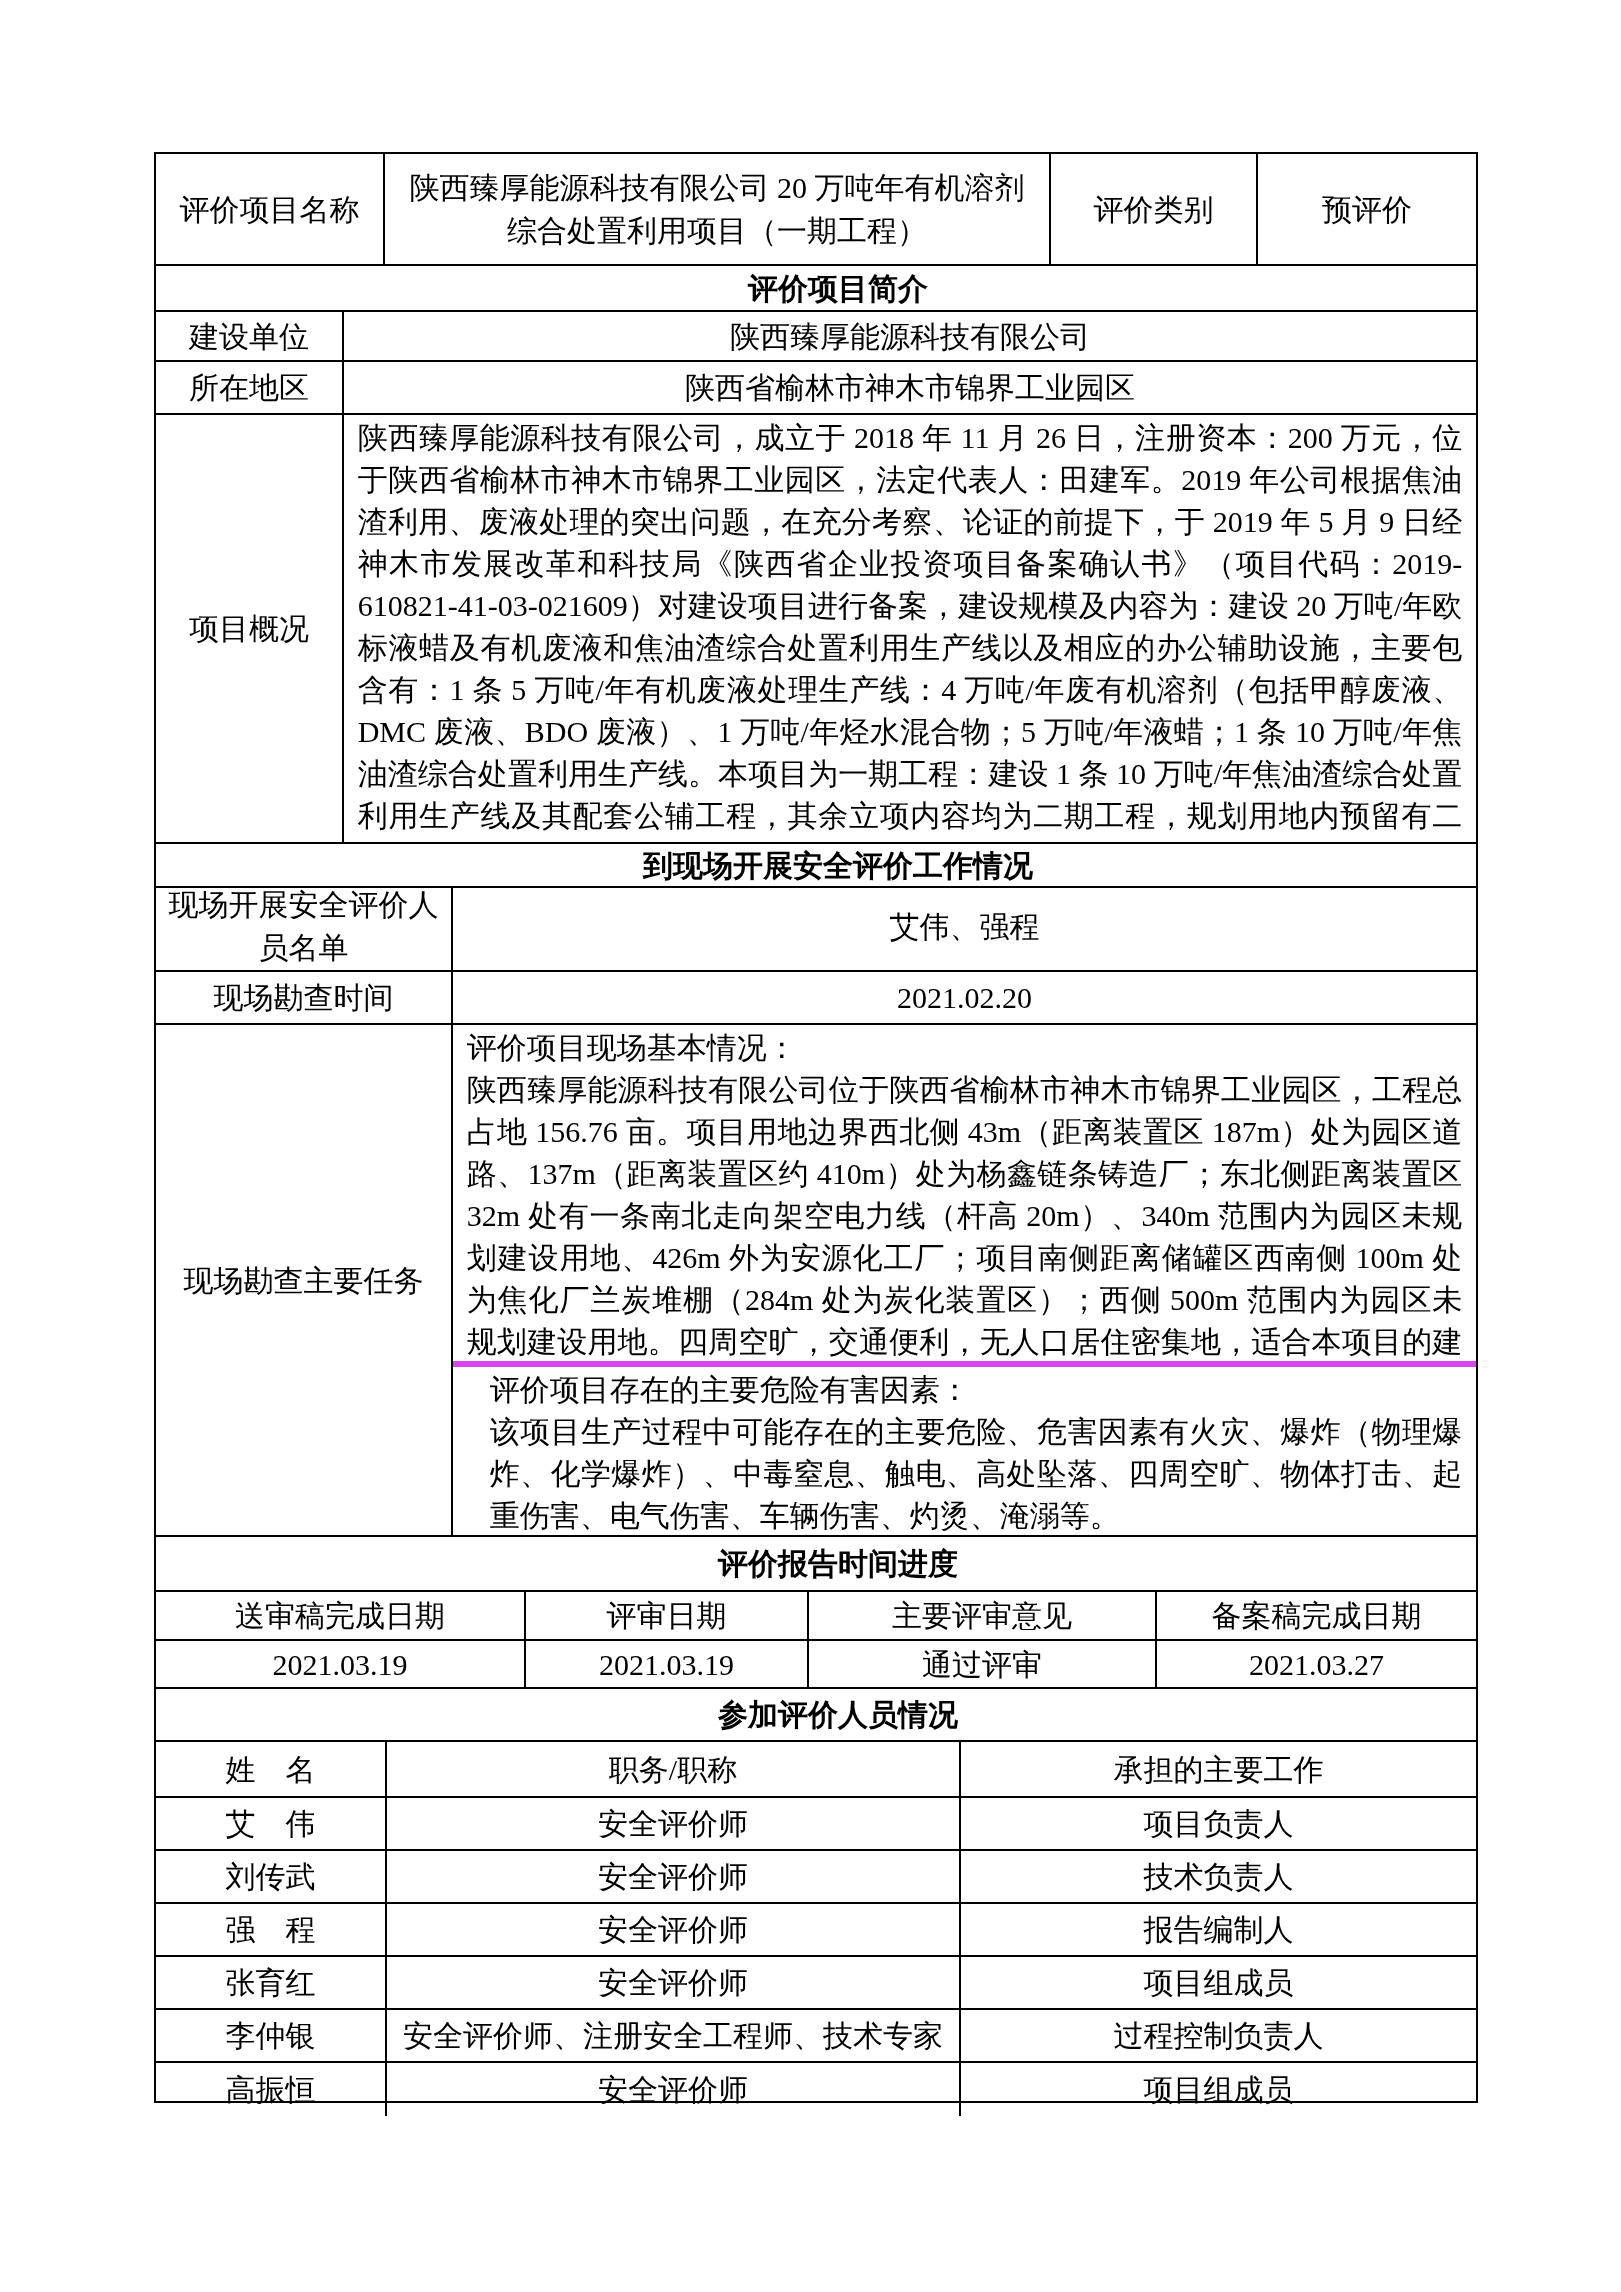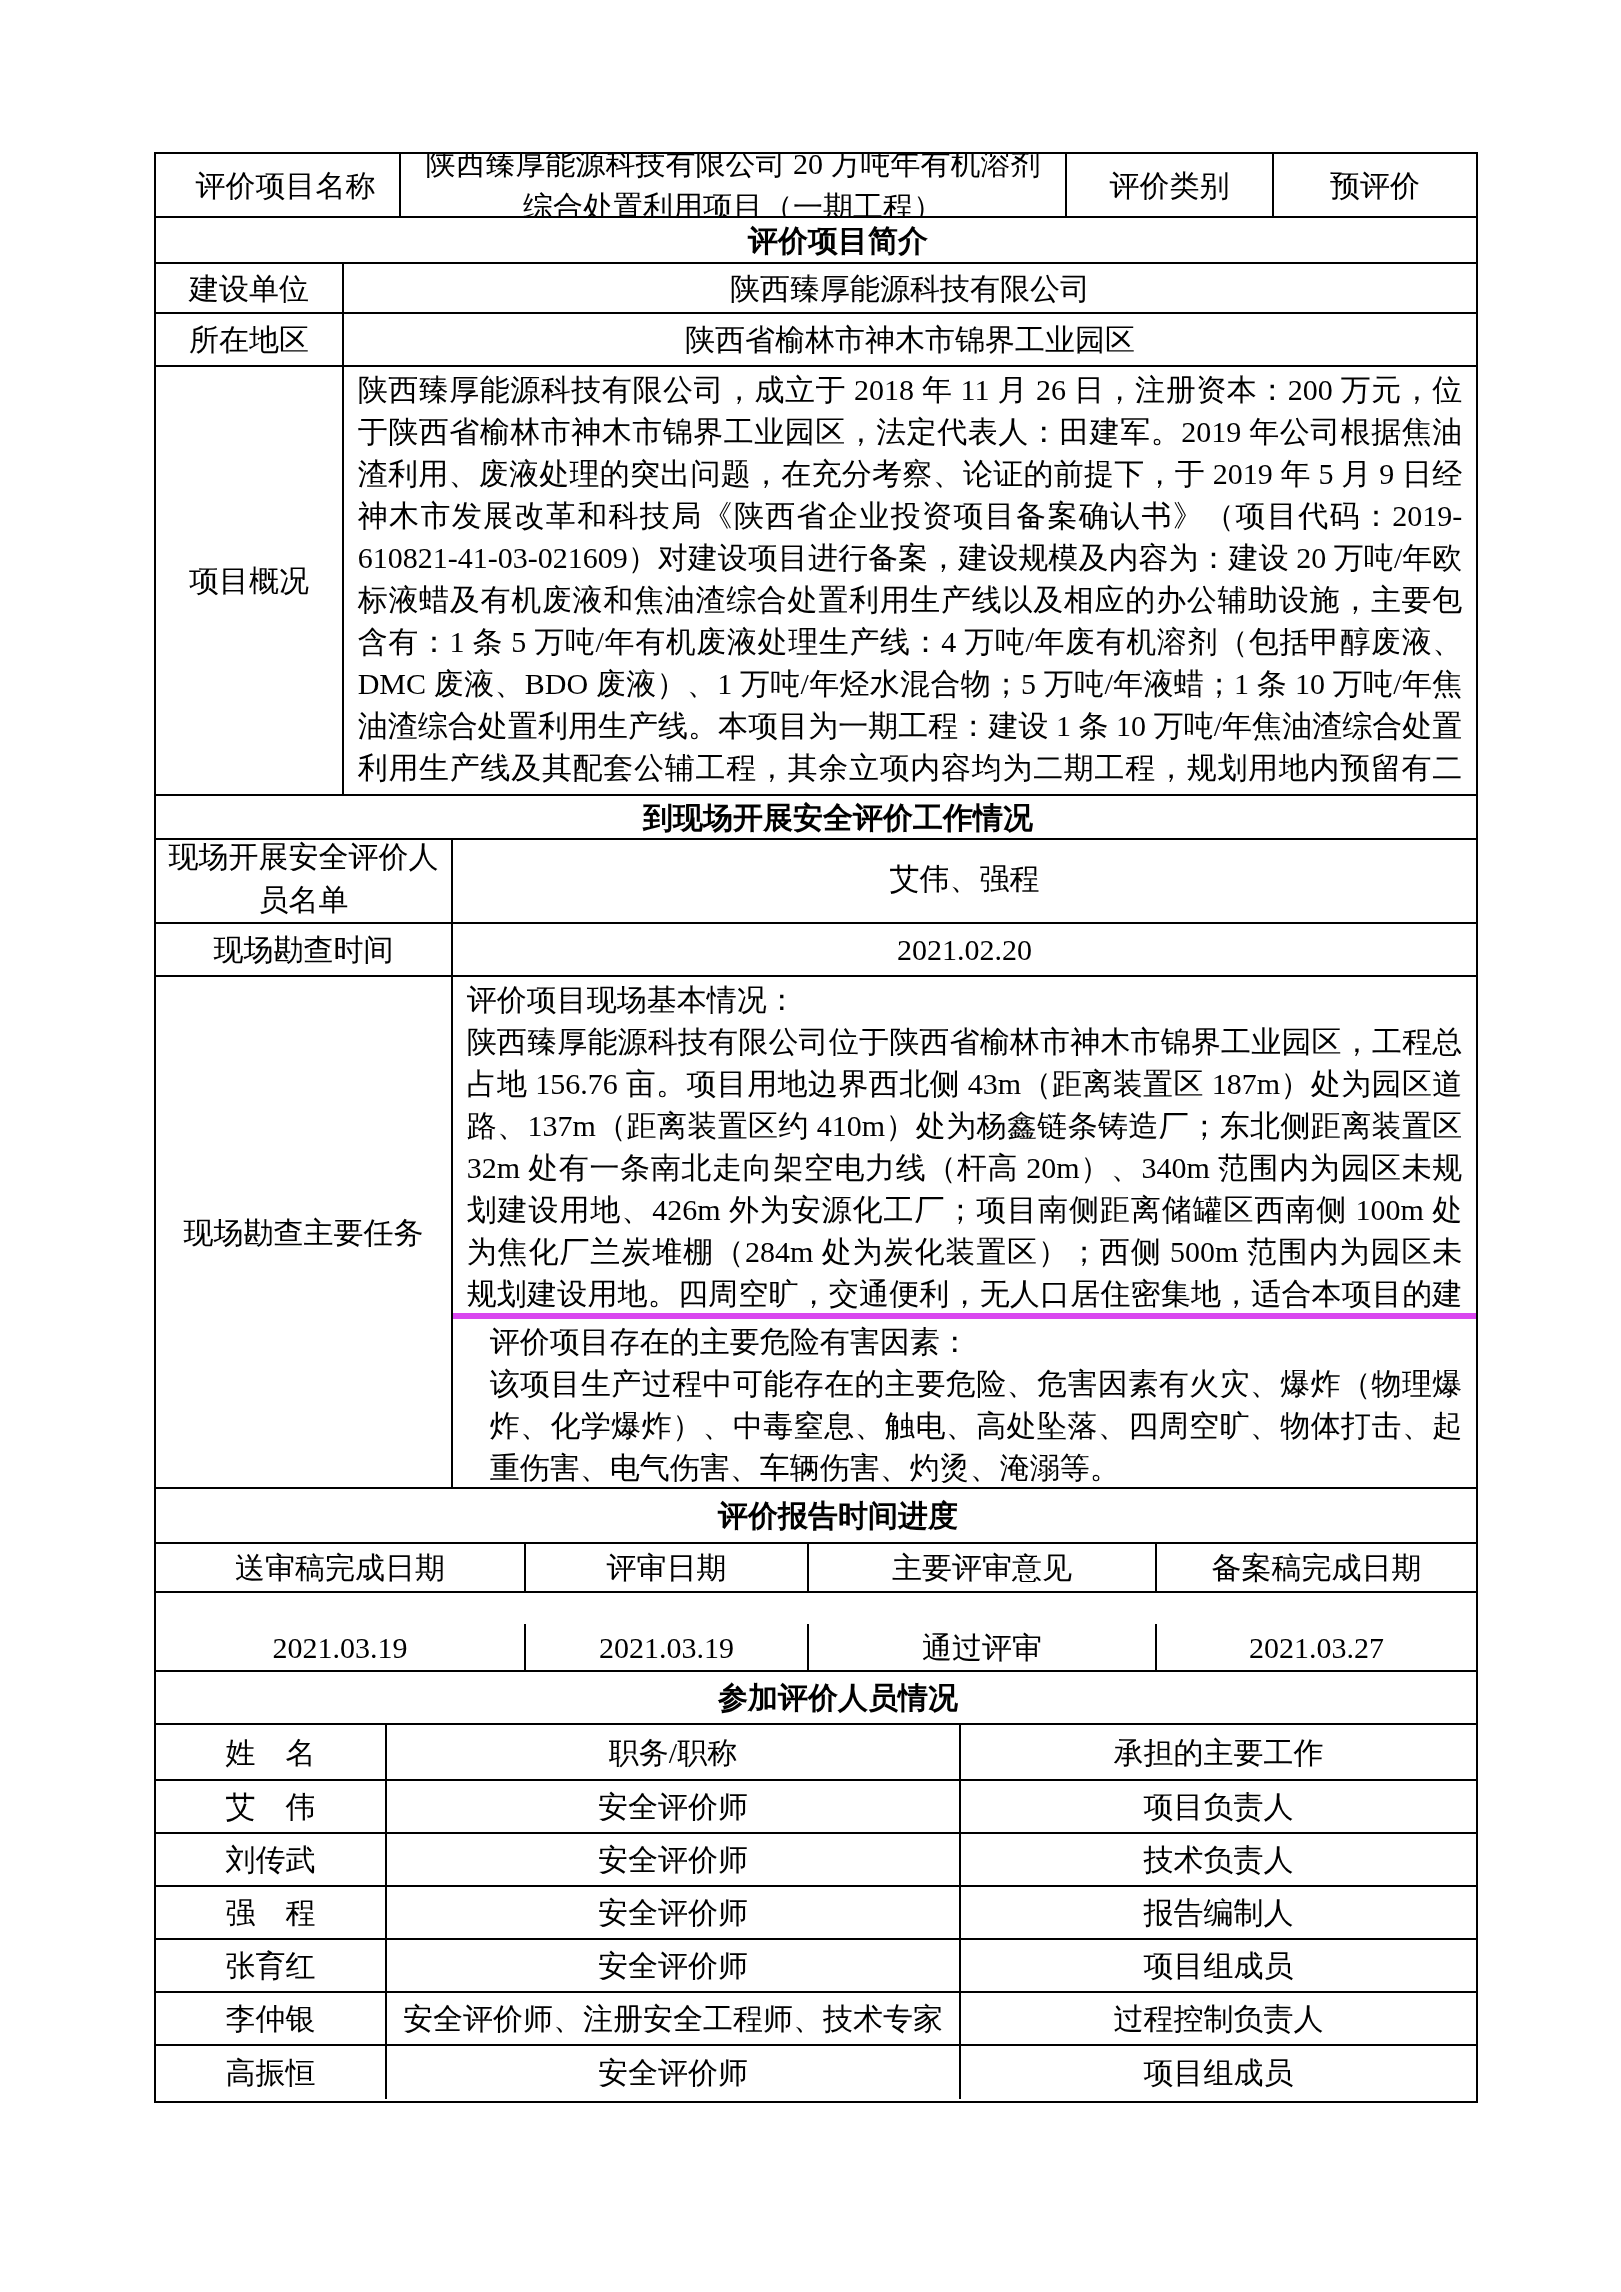--- a/index.html
+++ b/index.html
@@ -14,32 +14,32 @@
     border:2.9px solid #000;
   }
   .row { display:grid; border-bottom:2.9px solid #000; }
   .row:last-child { border-bottom:none; }
   .cell { border-right:2px solid #000; overflow:hidden; font-size:30px; }
   .cell:last-child { border-right:none; }
   .c-center { display:flex; align-items:center; justify-content:center; text-align:center; line-height:43px; }
   .hdr { font-weight:bold;padding-left:44px; }
   .para { padding:2px 13.7px 0 13.7px; line-height:42px; text-align:justify; }
 
-  .r1  { height:64px;  grid-template-columns:229px 666px 207px 1fr;padding-left:16px; }
+  .r1  { height:112px;  grid-template-columns:229px 666px 207px 1fr; }
   .r2  { height:46px;  grid-template-columns:1fr; }
   .r3  { height:50px;  grid-template-columns:188px 1fr; }
   .r4  { height:53px;  grid-template-columns:188px 1fr; }
   .r5  { height:429px; grid-template-columns:188px 1fr; }
   .r6  { height:44px;  grid-template-columns:1fr; }
   .r7  { height:84px;  grid-template-columns:297px 1fr;font-family:Liberation Mono, monospace; }
   .r8  { height:53px;  grid-template-columns:297px 1fr; }
   .r9  { height:512px; grid-template-columns:297px 1fr; }
   .r10 { height:55px;  grid-template-columns:1fr; }
   .r11 { height:49px;  grid-template-columns:370px 283px 348px 1fr; }
-  .r12 { height:48px;  grid-template-columns:370px 283px 348px 1fr;margin-top:31px; }
+  .r12 { height:48px;  grid-template-columns:370px 283px 348px 1fr; }
   .r13 { height:53px;  grid-template-columns:1fr; }
   .r14 { height:56px;  grid-template-columns:231px 574px 1fr; }
   .r-staff { height:53px; grid-template-columns:231px 574px 1fr; }
 
   .label-pad { padding:0 19.6px; }
   .subcells { display:flex; flex-direction:column; }
   .sub-a { height:342px; border-bottom:6px solid #d946ef; overflow:hidden; }
   .sub-b { flex:1; overflow:hidden;margin-left:23px; }
 </style>
 </head>

